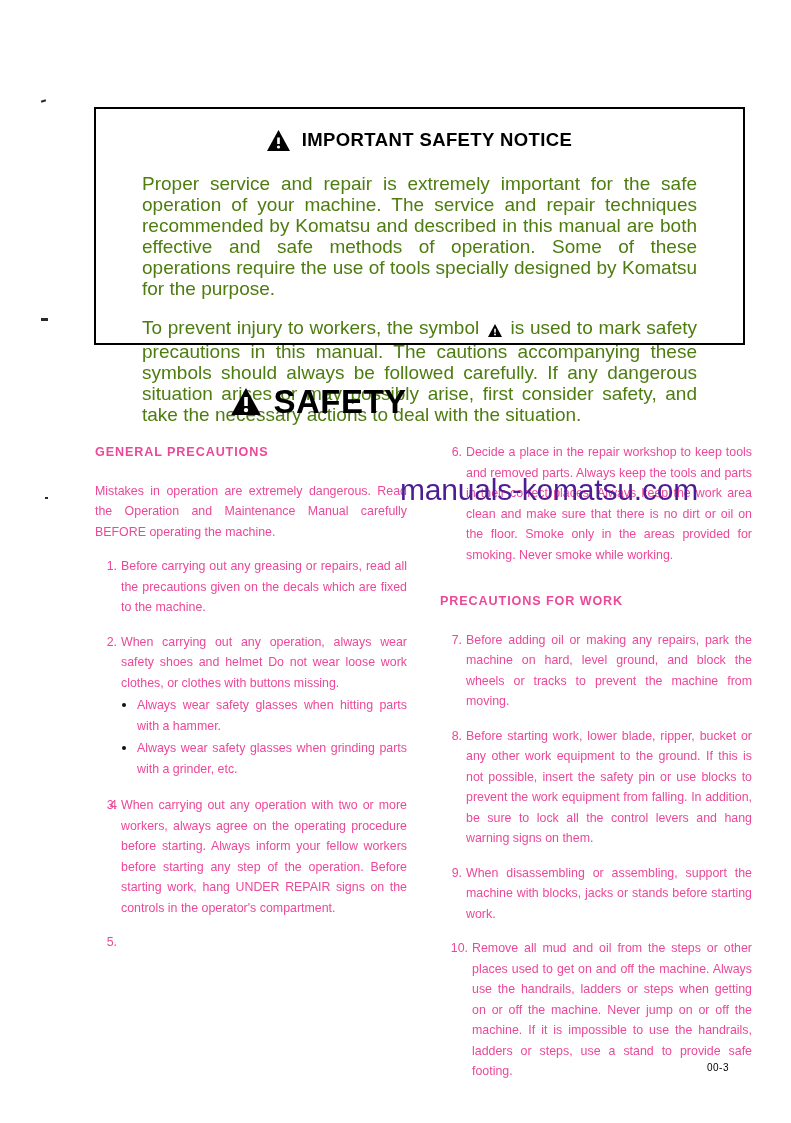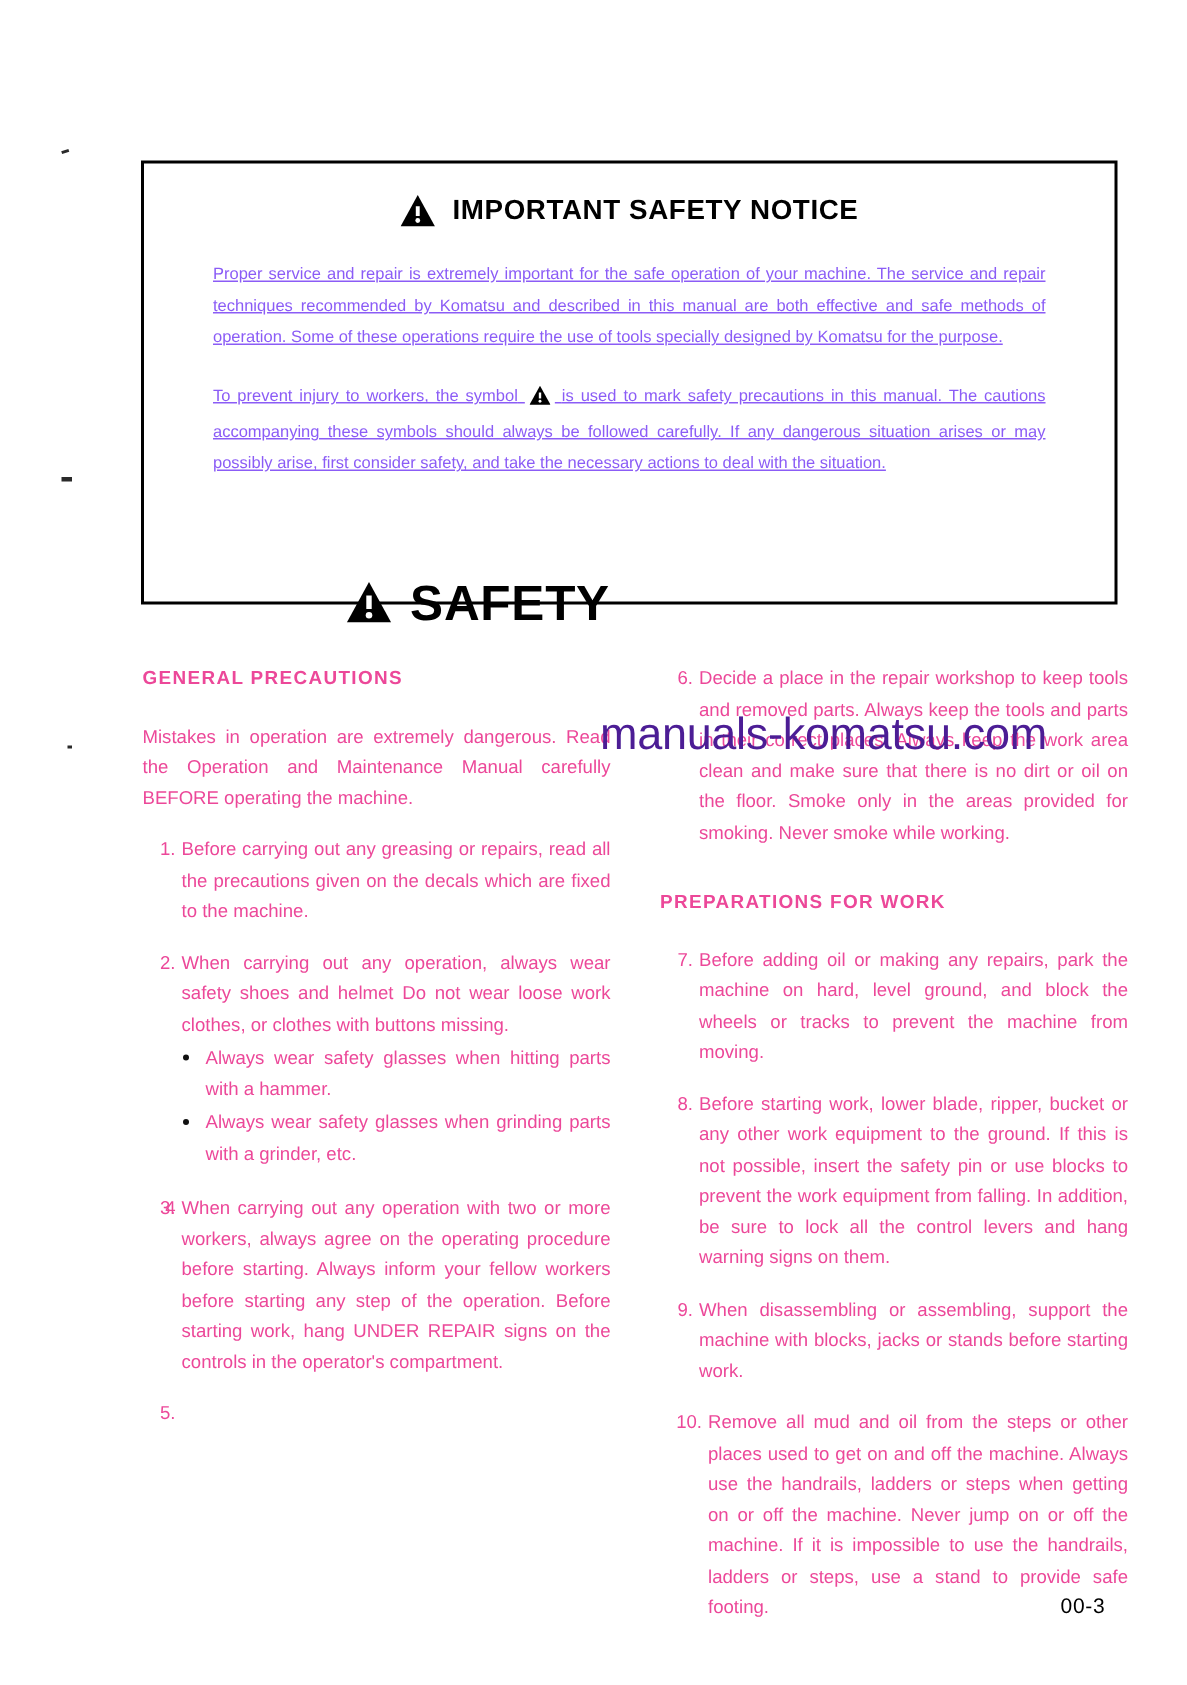--- a/index.html
+++ b/index.html
@@ -31,21 +31,21 @@
   .speck-1 { left: 41px; top: 100px; width: 5px; height: 2px; transform: rotate(-18deg); }
   .speck-2 { left: 41px; top: 318px; width: 7px; height: 3px; }
   .speck-3 { left: 45px; top: 497px; width: 3px; height: 2px; }
 
   
   .notice-box {
     position: absolute;
     left: 94px;
     top: 107px;
     width: 651px;
-    height: 296px;
+    height: 238px;
     border: 2px solid #000;
     box-sizing: border-box;
     background: #fff;
   }
   .notice-title-row {
     display: flex;
     align-items: center;
     justify-content: center;
     gap: 12px;
     margin-top: 20px;
@@ -59,26 +59,25 @@
     display: inline-block;
     position: relative;
   }
   .tri svg { display: block; }
 
   .notice-body {
     padding: 0 46px;
     margin-top: 22px;
   }
   .notice-para {
-    font-size: 11px;
+    font-size: 19px;
     line-height: 21px;
     text-align: justify;
-    color: #8b5cf6;
+    color: #4d7c0f;
     margin: 0;
-    text-decoration: underline;
   }
   .notice-para + .notice-para { margin-top: 18px; }
   .inline-tri {
     display: inline-block;
     vertical-align: -3px;
     margin: 0 3px;
   }
 
   
   .safety-banner {
@@ -175,21 +174,21 @@
     white-space: nowrap;
     letter-spacing: -0.2px;
     pointer-events: none;
   }
 
   
   .page-no {
     position: absolute;
     left: 707px;
     top: 1062px;
-    font-size: 14px;
+    font-size: 10px;
     letter-spacing: 0.5px;
     text-align: right;
   }
 </style>
 </head>
 <body>
 
 <div class="page">
 
   <div class="speck speck-1"></div>
@@ -282,21 +281,21 @@
 
   <div class="col col-right">
 
     <ol class="items">
       <li>
         <span class="num">6.</span>
         <span>Decide a place in the repair workshop to keep tools and removed parts. Always keep the tools and parts in their correct places. Always keep the work area clean and make sure that there is no dirt or oil on the floor. Smoke only in the areas provided for smoking. Never smoke while working.</span>
       </li>
     </ol>
 
-    <div class="sec-head spaced-top">PREPARATIONS FOR WORK</div>
+    <div class="sec-head spaced-top">PRECAUTIONS FOR WORK</div>
 
     <ol class="items">
 
       <li>
         <span class="num">7.</span>
         <span>Before adding oil or making any repairs, park the machine on hard, level ground, and block the wheels or tracks to prevent the machine from moving.</span>
       </li>
 
       <li>
         <span class="num">8.</span>

